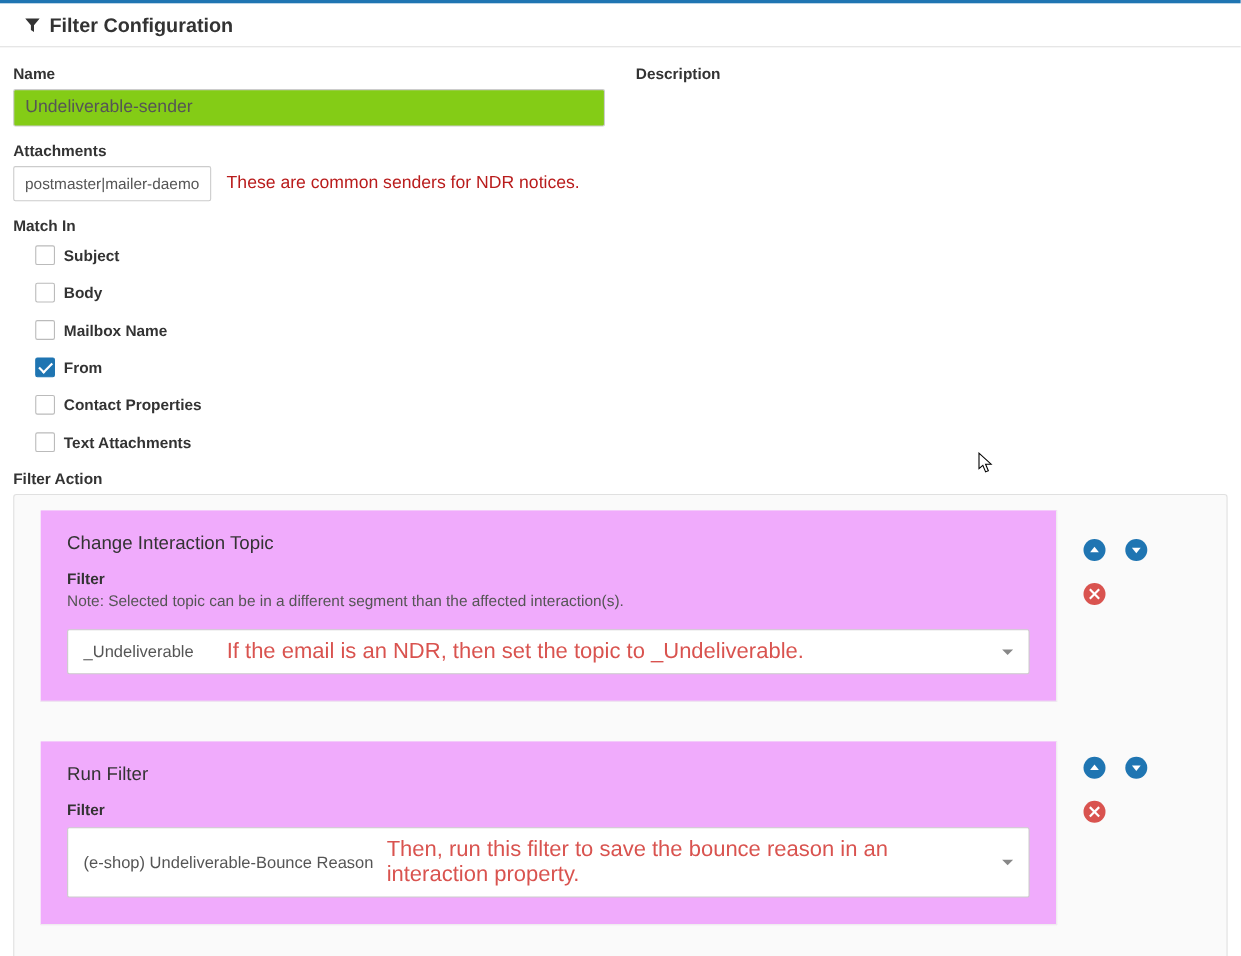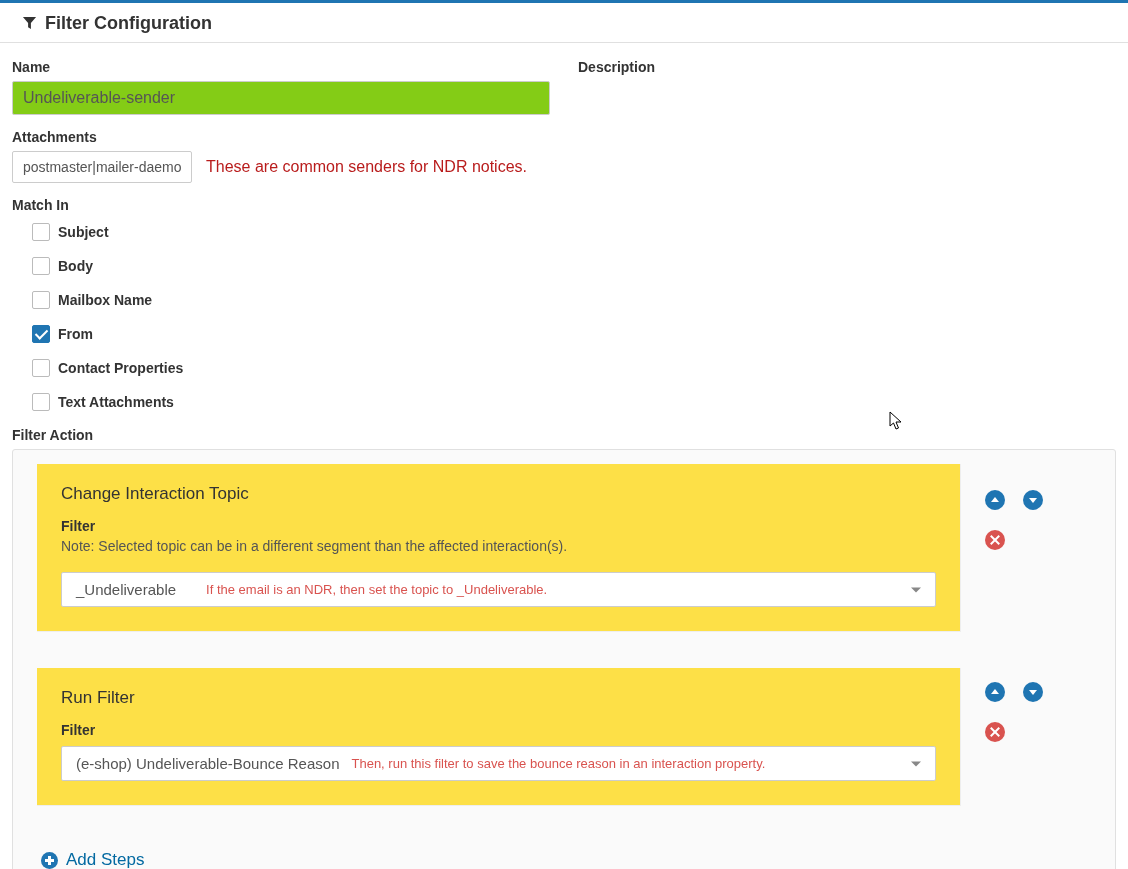--- a/index.html
+++ b/index.html
@@ -115,21 +115,21 @@
     color: #333;
   }
   .filter-action-panel {
     border: 1px solid #e0e0e0;
     border-radius: 3px;
     background: #fafafa;
     padding: 14px 14px 18px 24px;
     margin-top: 6px;
   }
   .action-card {
-    background: #fde047;
+    background: #f0abfc;
     border-right: 1px solid #eee;
     border-bottom: 1px solid #eee;
     padding: 20px 24px 24px 24px;
     margin-bottom: 16px;
     flex: 1;
   }
   .action-row {
     display: flex;
     align-items: flex-start;
     gap: 10px;
@@ -210,21 +210,21 @@
     padding: 8px 40px 8px 14px;
     font-size: 15px;
     color: #555;
     display: flex;
     align-items: center;
   }
   .dropdown .dd-text { flex-shrink: 0; }
   .dropdown .dd-annot {
     color: #d9534f;
     margin-left: 30px;
-    font-size: 13px;
+    font-size: 20px;
   }
   .dropdown .caret {
     position: absolute;
     right: 14px;
     top: 50%;
     transform: translateY(-50%);
     width: 0; height: 0;
     border-left: 5px solid transparent;
     border-right: 5px solid transparent;
     border-top: 5px solid #888;

